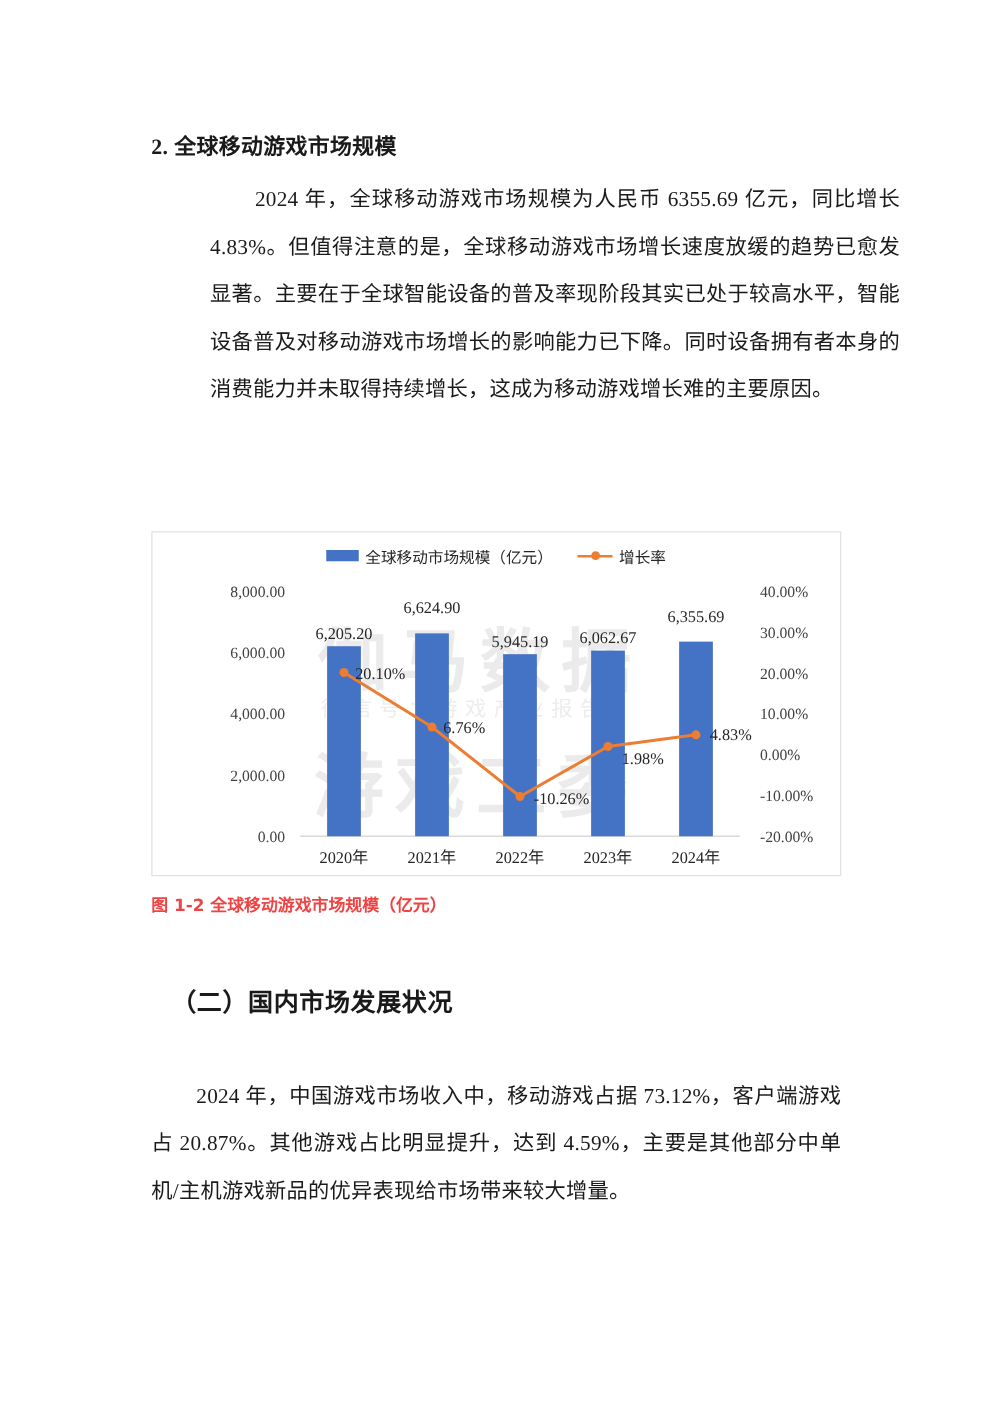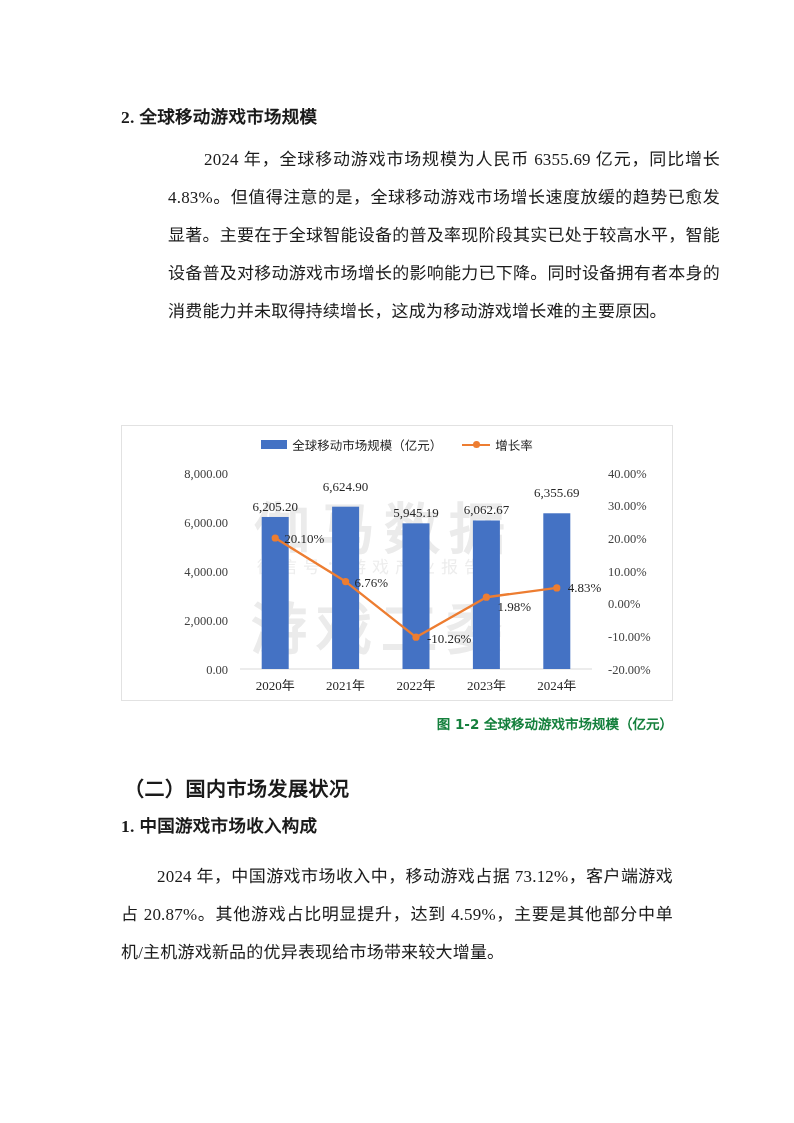--- a/index.html
+++ b/index.html
@@ -123,31 +123,31 @@
   .dl-line{
     font-family:"Liberation Serif","DejaVu Serif",serif;
     font-size:13px;fill:#262626;text-anchor:start;
   }
 
   .fig-caption{
     position:absolute;
     left:121px;
     top:713px;
     width:552px;
-    text-align:right;
+    text-align:left;
     font-size:13.5px;
     font-weight:bold;
     font-family:"DejaVu Sans","Liberation Sans",sans-serif;
-    color:#15803d;
+    color:#ef4444;
   }
 
   h2.section-heading{
     font-size:20px;
     font-weight:bold;
-    margin:3px;
+    margin:16px;
     letter-spacing:0.5px;
     font-family:"Liberation Serif","DejaVu Serif",serif;
   }
 </style>
 </head>
 <body>
 
 <div class="page">
 
   <div class="content" style="top:103px;">
@@ -238,21 +238,18 @@
 
     </div>
   </div>
 
   <div class="fig-caption">图 1-2  全球移动游戏市场规模（亿元）</div>
 
   <div class="content" style="top:770px;">
     <h2 class="section-heading">（二）国内市场发展状况</h2>
   </div>
 
-  <div class="content" style="top:812px;">
-    <h3 class="sub-heading indent2">1. 中国游戏市场收入构成</h3>
-  </div>
 
   <div class="content" style="top:858px;">
     <p class="body-par"><span class="ind"></span><span>2024 年，中国游戏市场收入中，移动游戏占据 73.12%，客户端游戏占 20.87%。其他游戏占比明显提升，达到 4.59%，主要是其他部分中单机/主机游戏新品的优异表现给市场带来较大增量。</span></p>
   </div>
 
 </div>
 
 </body></html>

